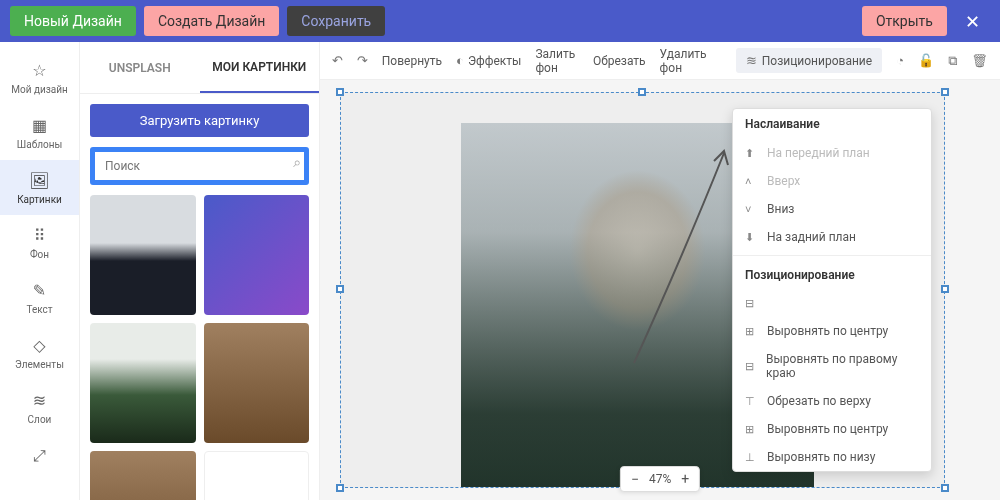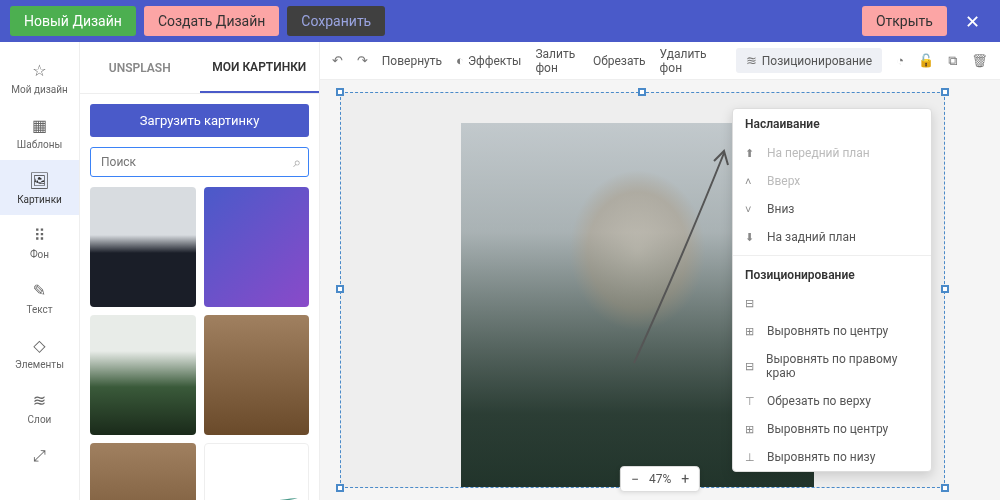--- a/index.html
+++ b/index.html
@@ -23,21 +23,21 @@
 .nav-item.active { background: #e8eefc; color: #333; }
 .nav-icon { width: 20px; height: 20px; display: flex; align-items: center; justify-content: center; font-size: 16px; }
 
 
 .sidepanel { width: 240px; background: #fff; border-right: 1px solid #eee; display: flex; flex-direction: column; }
 .tabs { display: flex; height: 52px; border-bottom: 1px solid #eee; }
 .tab { flex: 1; display: flex; align-items: center; justify-content: center; font-size: 12px; font-weight: 600; color: #888; cursor: pointer; }
 .tab.active { color: #333; border-bottom: 2px solid #4a5ac9; }
 .upload-btn { margin: 10px; background: #4a5ac9; color: #fff; text-align: center; padding: 9px; border-radius: 3px; font-size: 13px; cursor: pointer; }
 .search-box { margin: 0 10px 10px; position: relative; }
-.search-input { width: 100%; padding: 7px 30px 7px 10px; border: 1px solid #3b82f6; border-radius: 3px; font-size: 12px; }
+.search-input { width: 100%; padding: 7px 30px 7px 10px; border: 5px solid #3b82f6; border-radius: 3px; font-size: 12px; }
 .search-icon { position: absolute; right: 8px; top: 7px; color: #aaa; font-size: 14px; }
 .thumbs { padding: 0 10px; display: grid; grid-template-columns: 1fr 1fr; gap: 8px; overflow-y: auto; flex: 1; }
 .thumb { height: 120px; border-radius: 4px; background: #ddd; }
 .thumb.portrait1 { background: linear-gradient(#d8dce0 40%, #1a1e28 55%); }
 .thumb.portrait2 { background: linear-gradient(135deg, #4a5ac9, #8a4ac9); }
 .thumb.forest { background: linear-gradient(#e8ece8 30%, #3a5a3a 60%, #1a2a1a); }
 .thumb.food { background: linear-gradient(#a08060, #6a4a2a); }
 .thumb.chart { background: #fff; border: 1px solid #eee; position: relative; }
 .thumb.chart::after { content: ""; position: absolute; left: 10%; right: 10%; top: 50%; height: 2px; background: #4a9a8a; transform: rotate(-8deg); border-radius: 50%; }
 

